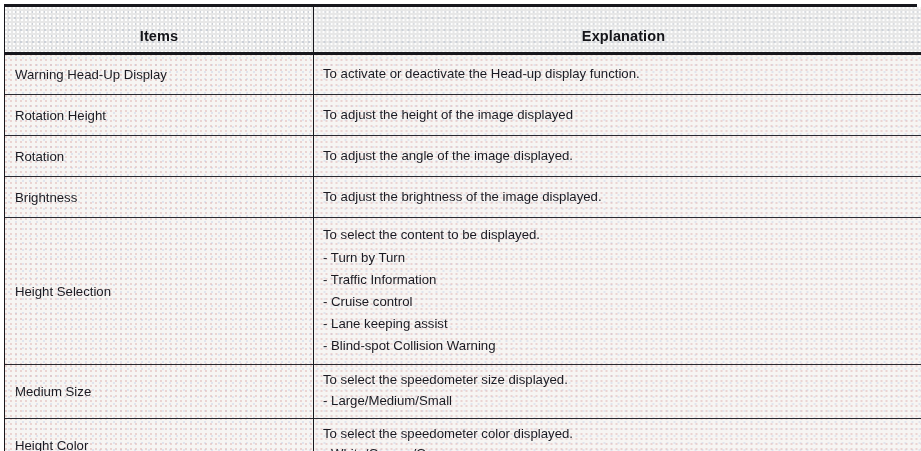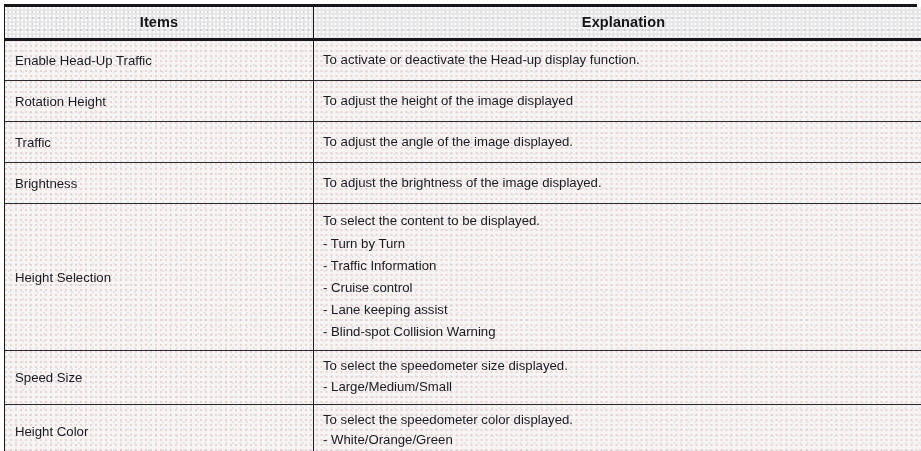--- a/index.html
+++ b/index.html
@@ -57,21 +57,21 @@
     background-color: #e7e7e7;
     background-image:
       radial-gradient(circle at 1px 1px, rgba(255,255,255,0.95) 1px, rgba(0,0,0,0) 1.4px),
       radial-gradient(circle at 3px 3px, rgba(170,180,196,0.45) 0.7px, rgba(0,0,0,0) 1.1px);
     background-size: 4px 4px, 6px 6px;
     background-position: 0 0, 1px 2px;
     border-bottom: 3px solid #17171d;
     font-weight: bold;
     font-size: 14.5px;
     text-align: center;
-    padding: 7px 4px 8px 4px;
+    padding: 21px 4px 8px 4px;
     color: #141419;
     letter-spacing: 0.1px;
   }
 
   thead th.col-items   { width: 300px; border-right: 1px solid #17171d; }
   thead th.col-explain { width: 611px; }
 
   tbody td {
     border-top: 1px solid #2a2a31;
     vertical-align: middle;
@@ -114,41 +114,41 @@
     <table class="spec">
       <thead>
         <tr>
           <th class="col-items noise-none">Items</th>
           <th class="col-explain">Explanation</th>
         </tr>
       </thead>
       <tbody id="tbody">
           <tr class="r-h41 noise">
             <td class="c-item">
-              <span class="item-label">Enable Head-Up Traffic</span>
+              <span class="item-label">Warning Head-Up Display</span>
             </td>
             <td class="c-exp">
               <span class="cellbox">
                 <span class="lead">To activate or deactivate the Head-up display function.</span>
               </span>
             </td>
           </tr>
           <tr class="r-h41 noise">
             <td class="c-item">
               <span class="item-label">Rotation Height</span>
             </td>
             <td class="c-exp">
               <span class="cellbox">
                 <span class="lead">To adjust the height of the image displayed</span>
               </span>
             </td>
           </tr>
           <tr class="r-h41 noise">
             <td class="c-item">
-              <span class="item-label">Traffic</span>
+              <span class="item-label">Rotation</span>
             </td>
             <td class="c-exp">
               <span class="cellbox">
                 <span class="lead">To adjust the angle of the image displayed.</span>
               </span>
             </td>
           </tr>
           <tr class="r-h41 noise">
             <td class="c-item">
               <span class="item-label">Brightness</span>
@@ -169,21 +169,21 @@
                 <span class="opt">- Turn by Turn</span>
                 <span class="opt">- Traffic Information</span>
                 <span class="opt">- Cruise control</span>
                 <span class="opt">- Lane keeping assist</span>
                 <span class="opt">- Blind-spot Collision Warning</span>
               </span>
             </td>
           </tr>
           <tr class="r-h51 noise">
             <td class="c-item">
-              <span class="item-label">Speed Size</span>
+              <span class="item-label">Medium Size</span>
             </td>
             <td class="c-exp">
               <span class="cellbox">
                 <span class="lead">To select the speedometer size displayed.</span>
                 <span class="opt">- Large/Medium/Small</span>
               </span>
             </td>
           </tr>
           <tr class="r-h51 noise">
             <td class="c-item">

